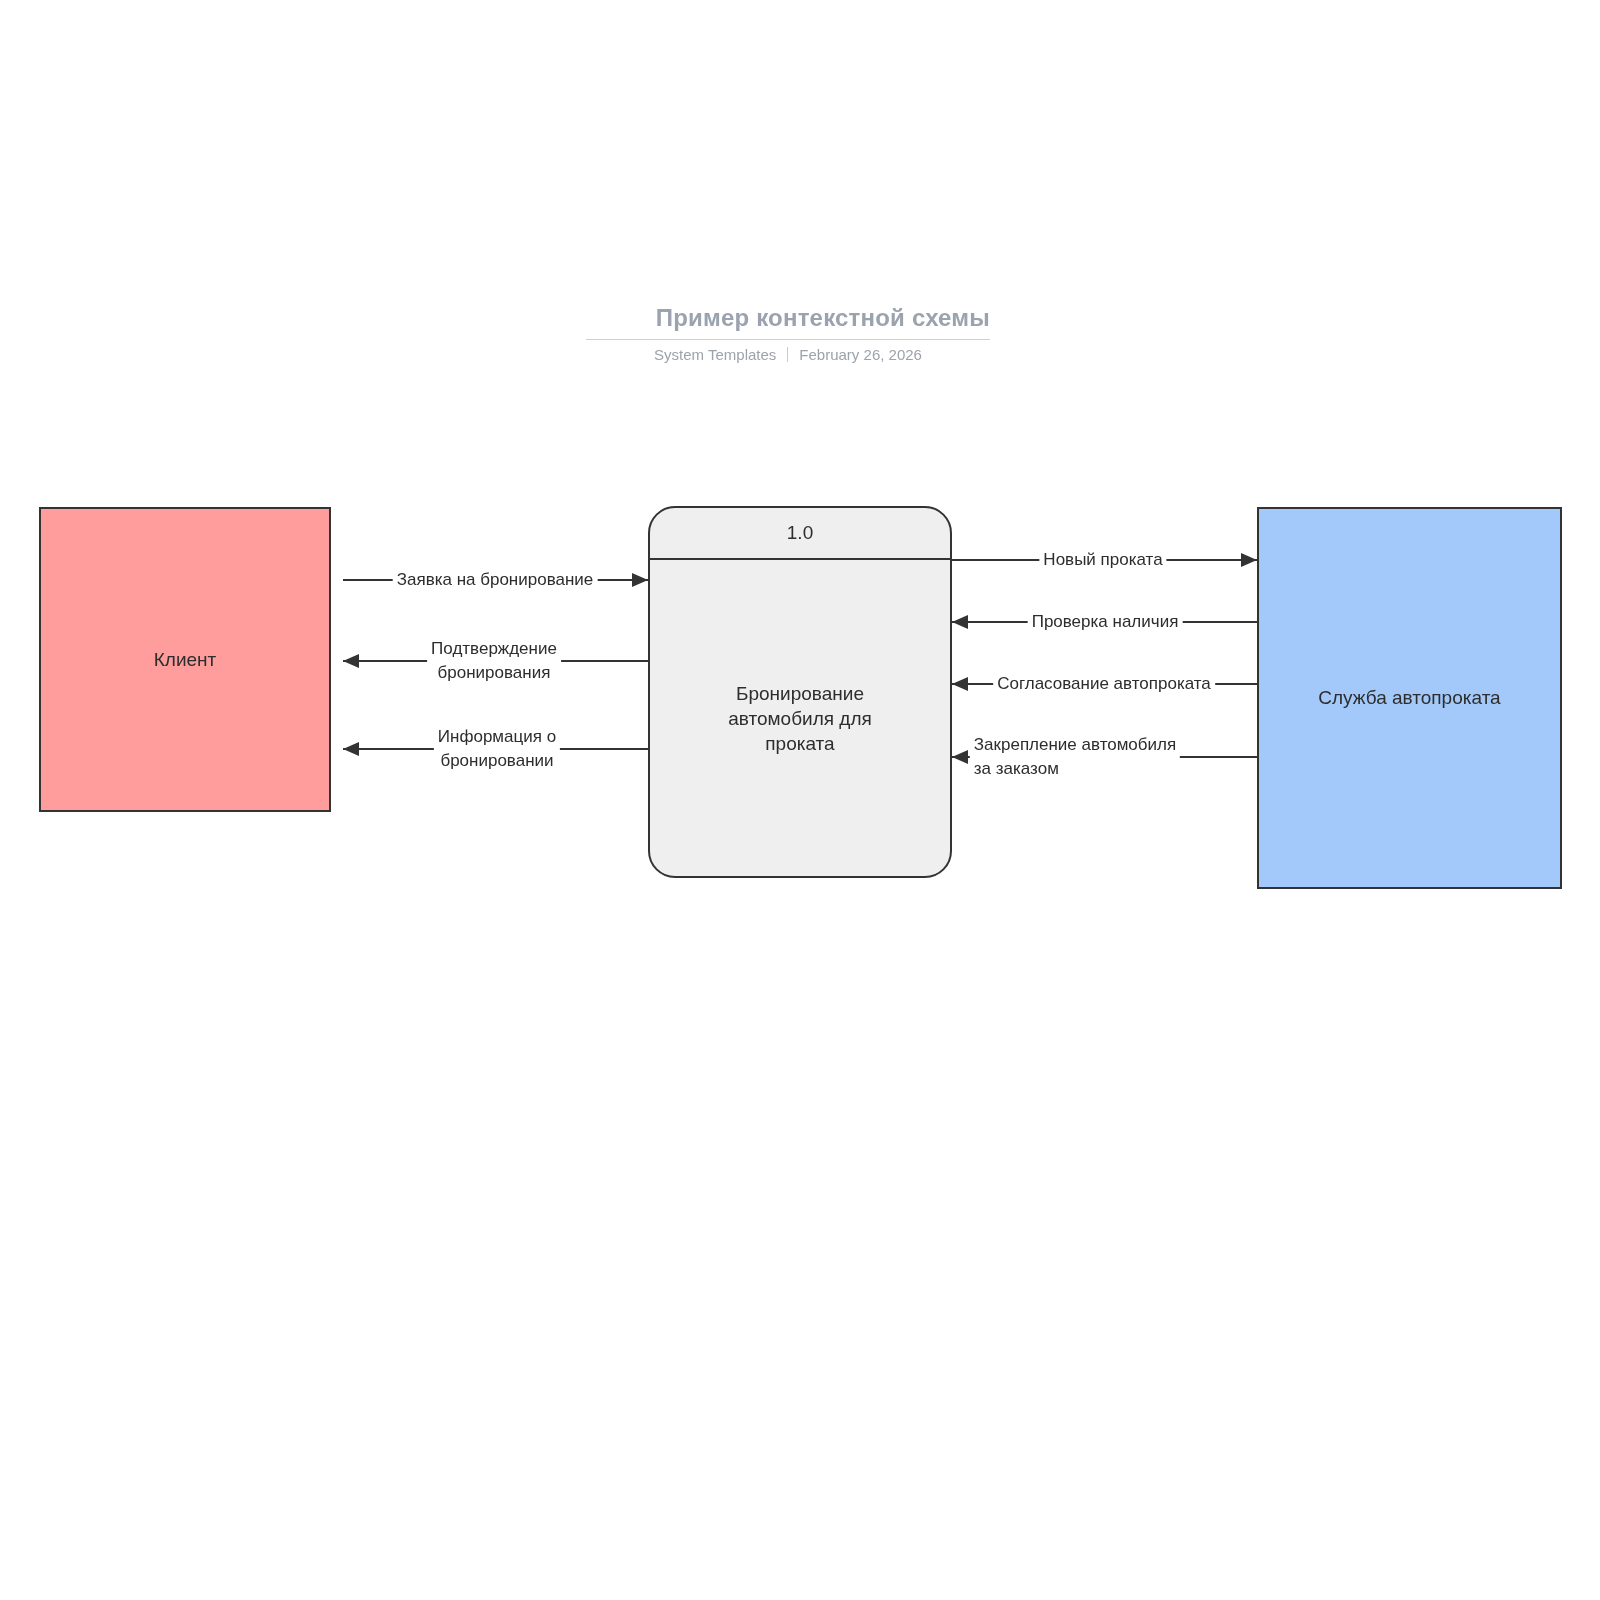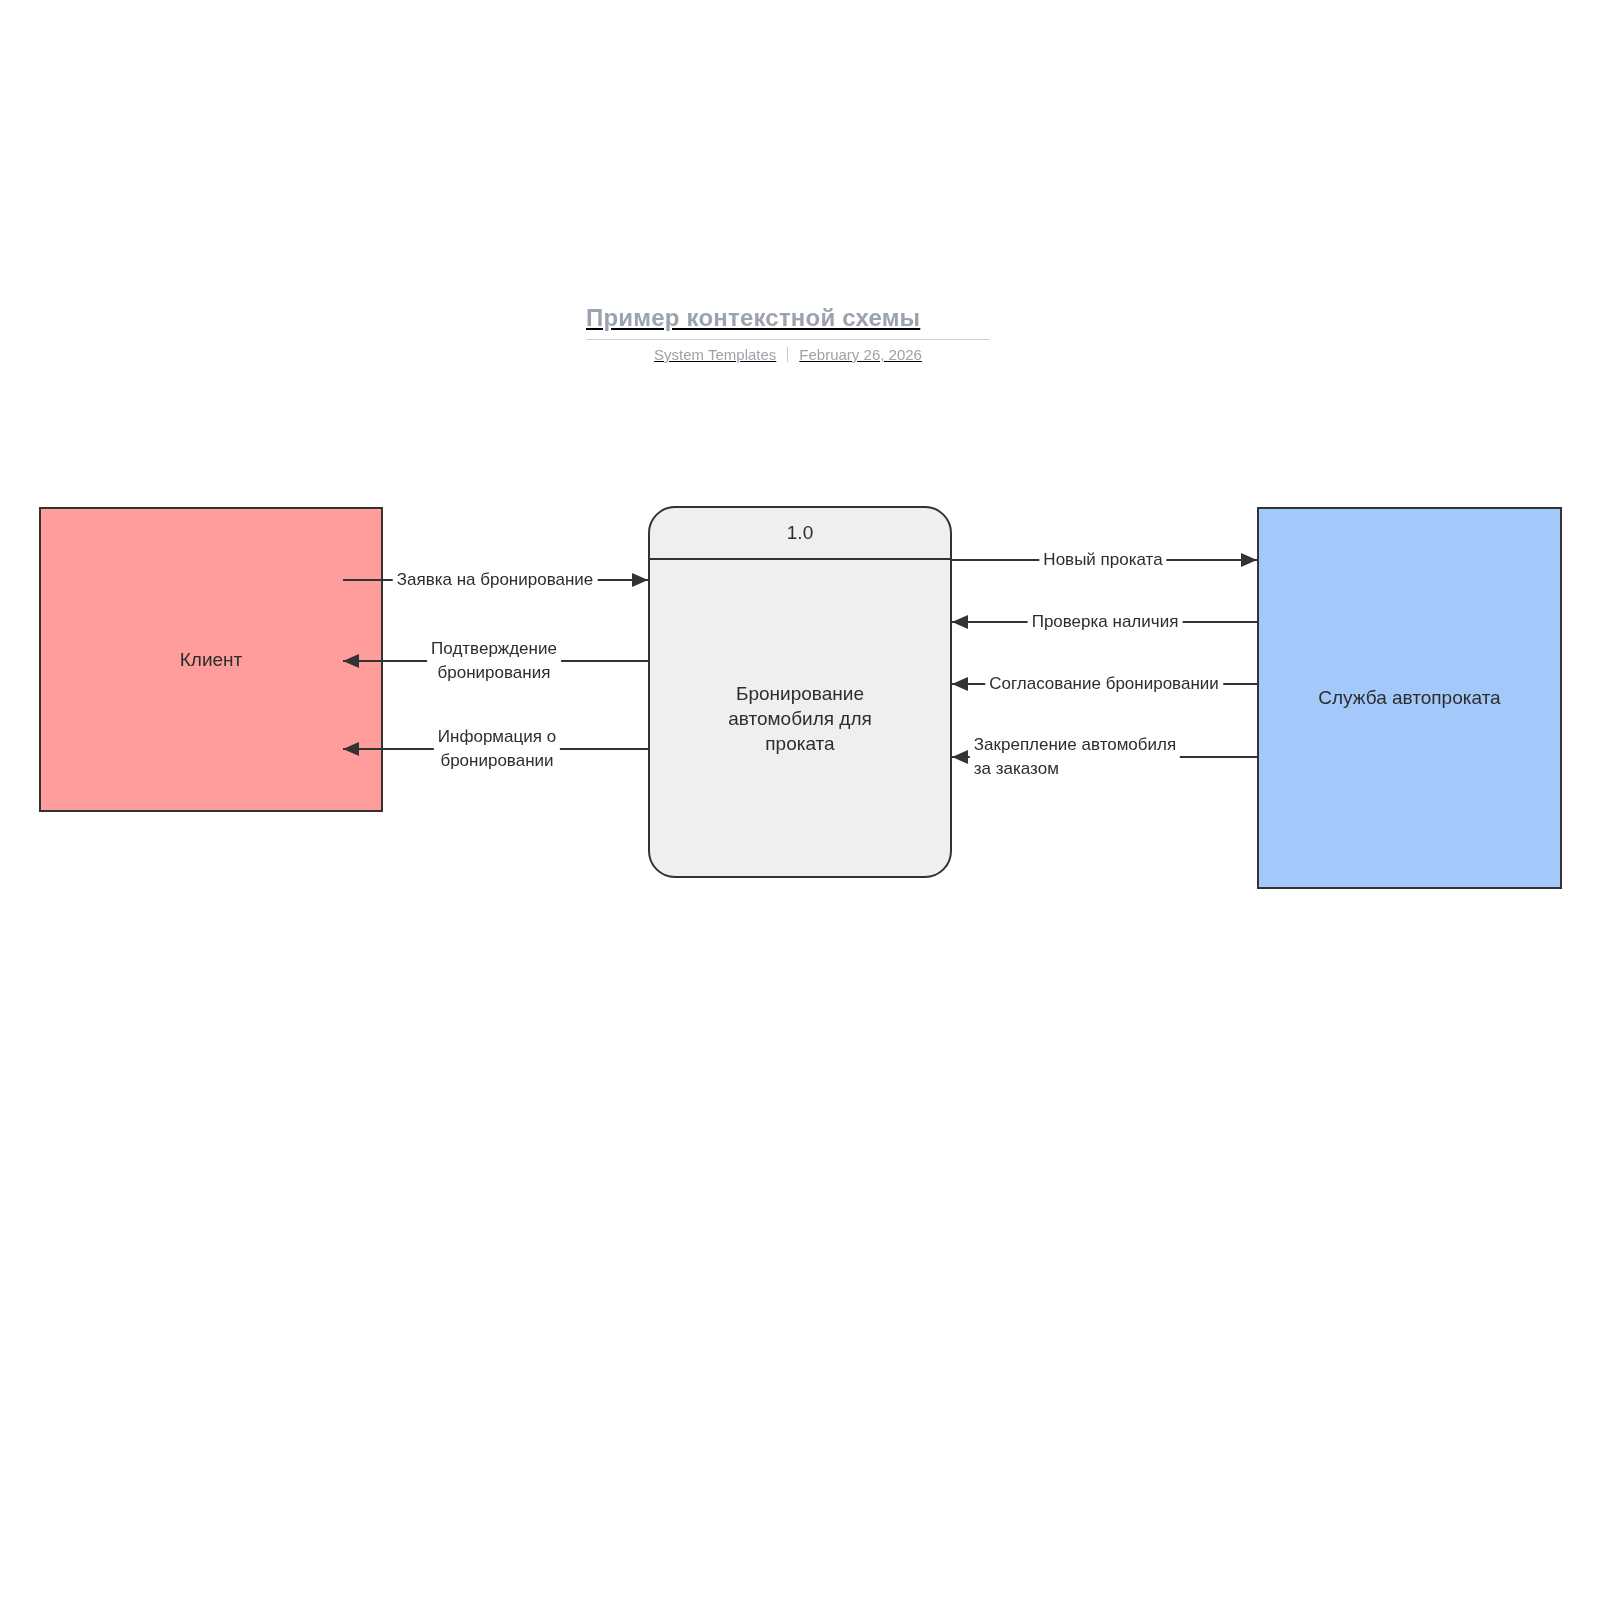--- a/index.html
+++ b/index.html
@@ -2,38 +2,38 @@
 <html><head>
 <meta charset="utf-8">
 <style>
   html,body{margin:0;padding:0;background:#ffffff;}
   .canvas{
     position:relative;width:1600px;height:1600px;background:#ffffff;overflow:hidden;
     font-family:"Liberation Sans","DejaVu Sans",sans-serif;
   }
 
   
-  .title-block{position:absolute;left:586px;top:304px;width:404px;text-align:left;text-decoration:underline;}
+  .title-block{position:absolute;left:586px;top:304px;width:404px;text-align:right;}
   .doc-title{
     margin:0;font-size:24px;font-weight:700;color:#9BA3AE;
     padding-bottom:7px;border-bottom:1px solid #CDD1D6;letter-spacing:.2px;
   }
   .doc-meta{
     margin-top:6px;display:flex;justify-content:center;align-items:center;gap:11px;
     font-size:15px;color:#9DA3AB;
   }
   .vdiv{width:1px;height:15px;background:#C7CBD0;}
 
   
   .node{
     position:absolute;box-sizing:border-box;border:2px solid #333333;
     display:flex;align-items:center;justify-content:center;
     font-size:19px;color:#2D2D2D;text-align:center;
   }
-  .node-client{left:39px;top:507px;width:344px;height:305px;}
+  .node-client{left:39px;top:507px;width:292px;height:305px;}
   .node-service{left:1257px;top:507px;width:305px;height:382px;}
   .node-process{
     left:648px;top:506px;width:304px;height:372px;border-radius:27px;
     flex-direction:column;align-items:stretch;justify-content:flex-start;overflow:hidden;
   }
   .process-header{
     height:52px;border-bottom:2px solid #333333;box-sizing:border-box;
     display:flex;align-items:center;justify-content:center;font-size:19px;
   }
   .process-body{flex:1;display:flex;align-items:center;justify-content:center;}
@@ -111,21 +111,21 @@
 
   <div>
     <div class="fline" style="left:952px;top:621px;width:305px"></div>
     <div class="ahead left" style="left:952px;top:615px"></div>
     <div class="flabel" style="left:1105px;top:622px">Проверка наличия</div>
   </div>
 
   <div>
     <div class="fline" style="left:952px;top:683px;width:305px"></div>
     <div class="ahead left" style="left:952px;top:677px"></div>
-    <div class="flabel" style="left:1104px;top:684px">Согласование бронировании</div>
+    <div class="flabel" style="left:1104px;top:684px">Согласование автопроката</div>
   </div>
 
   <div>
     <div class="fline" style="left:952px;top:756px;width:305px"></div>
     <div class="ahead left" style="left:952px;top:750px"></div>
     <div class="flabel align-left" style="left:1075px;top:757px">Закрепление автомобиля
 за заказом</div>
   </div>
 
 </div>

